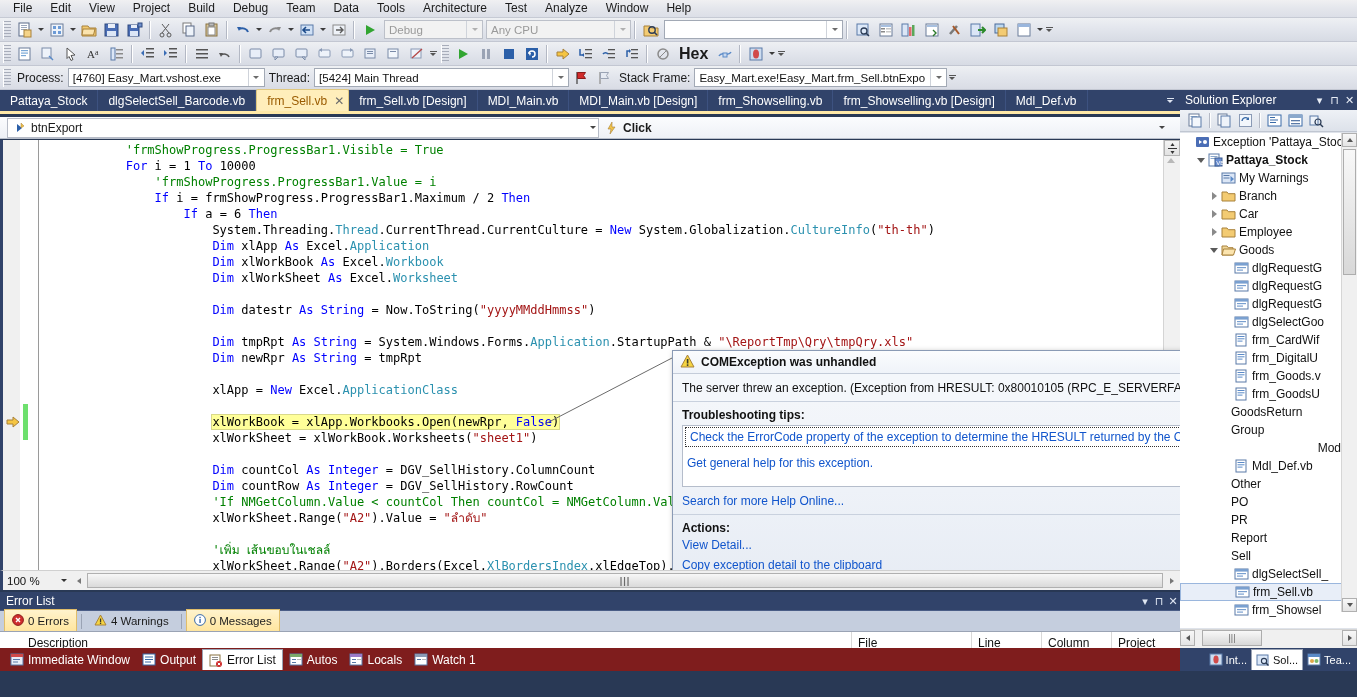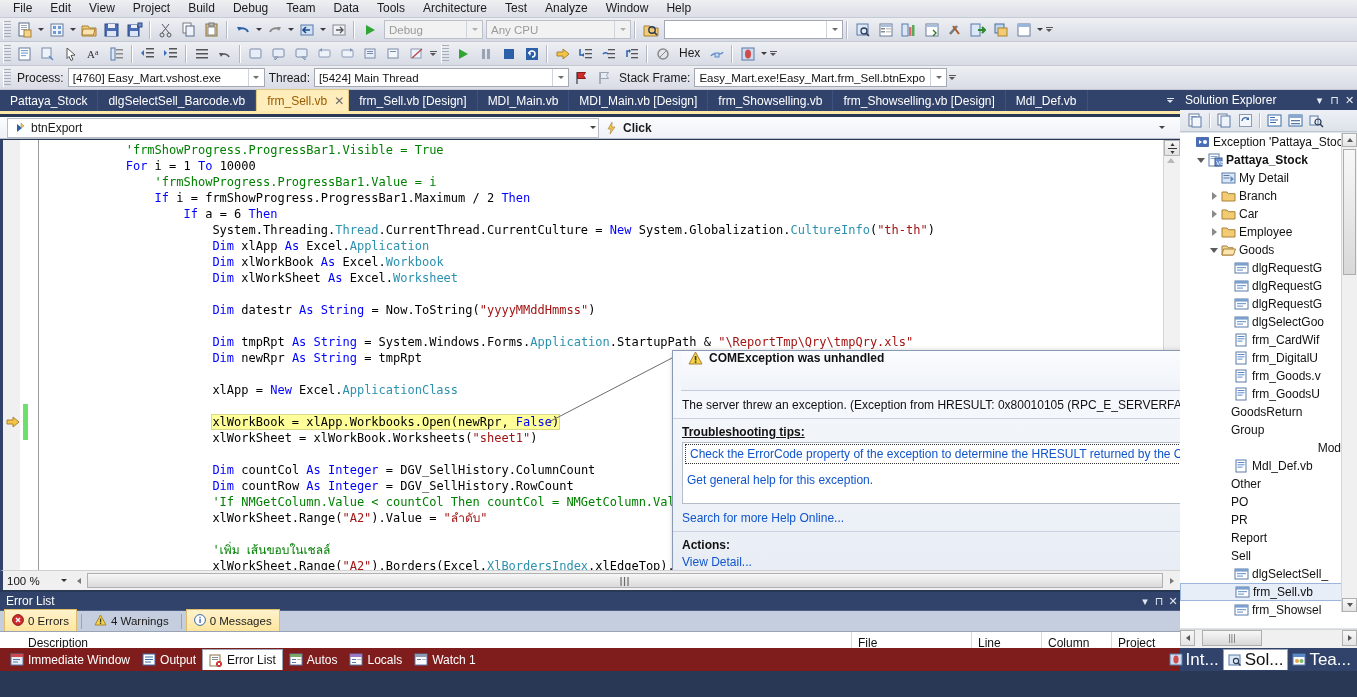--- a/index.html
+++ b/index.html
@@ -47,21 +47,21 @@
   .caret i{display:block;width:0;height:0;border-left:3px solid transparent;border-right:3px solid transparent;border-top:3px solid #3b3b3b;}
   .combo{
     height:19px;background:#fff;border:1px solid #a2a9b5;
     display:flex;align-items:center;font-size:11.5px;color:#7a7a7a;
     padding-left:4px;box-sizing:border-box;flex:none;position:relative;
   }
   .combo.dis{background:#f2f2f2;color:#9a9a9a;border-color:#bcc0c9;}
   .combo .cbar{position:absolute;right:0;top:0;bottom:0;width:15px;display:flex;align-items:center;justify-content:center;border-left:1px solid #cfd3da;}
   .combo .cbar i{width:0;height:0;border-left:3px solid transparent;border-right:3px solid transparent;border-top:3px solid #6b6b6b;}
   .combo.dis .cbar i{border-top-color:#b0b0b0;}
-  .tbtxt{font-size:12px;color:#1b1b1b;padding:4px 5px;line-height:21px;flex:none;}
+  .tbtxt{font-size:16px;color:#1b1b1b;padding:4px 5px;line-height:21px;flex:none;font-weight:bold;}
   .dbl-caret{width:10px;height:20px;display:flex;flex-direction:column;align-items:center;justify-content:center;gap:1px;flex:none;}
   .dbl-caret i{display:block;width:7px;height:1px;background:#555;}
   .dbl-caret b{display:block;width:0;height:0;border-left:3px solid transparent;border-right:3px solid transparent;border-top:3px solid #555;}
 
   
   .lbl{font-size:12px;color:#1b1b1b;padding:0 4px;line-height:20px;white-space:nowrap;flex:none;}
 
   
   .tabstrip{
     position:absolute;left:0;top:90px;width:1180px;height:24px;
@@ -163,21 +163,21 @@
   .errgrid{height:18px;background:#fff;position:relative;border-top:1px solid #9aa3b4;overflow:hidden;}
   .errgrid .gh{position:absolute;top:0;height:18px;font-size:12px;color:#111;border-right:1px solid #d8d8d8;padding-left:6px;box-sizing:border-box;line-height:22px;}
 
   
   .dock{position:absolute;left:0;top:648px;width:1180px;height:23px;background:#7f1d1d;display:flex;align-items:center;padding-left:4px;box-sizing:border-box;}
   .dtab{height:19px;display:flex;align-items:center;gap:4px;padding:0 6px;color:#fff;font-size:12px;white-space:nowrap;}
   .dtab.active{background:#ffffff;color:#111;border:1px solid #9aa3b4;border-bottom:none;box-sizing:border-box;height:21px;}
 
   
   .rdock{position:absolute;right:0;top:648px;width:177px;height:23px;background:#31436a;display:flex;align-items:center;justify-content:flex-end;padding-right:2px;box-sizing:border-box;}
-  .rtab{height:19px;display:flex;align-items:center;gap:3px;padding:0 4px;color:#fff;font-size:17px;}
+  .rtab{height:19px;display:flex;align-items:center;gap:3px;padding:0 4px;color:#fff;font-size:11px;}
   .rtab.active{background:#fff;color:#111;height:21px;border:1px solid #9aa3b4;border-bottom:none;box-sizing:border-box;}
 
   
   .status{position:absolute;left:0;bottom:0;width:1357px;height:26px;background:#2d3e62;
     display:flex;align-items:center;color:#fff;font-size:12px;box-sizing:border-box;padding-left:6px;}
   .status .ln{position:absolute;left:1003px;}
   .status .col{position:absolute;left:1088px;}
   .status .ch{position:absolute;left:1173px;}
   .status .ins{position:absolute;left:1322px;}
 
@@ -199,27 +199,27 @@
   .sol-vthumb{position:absolute;left:1px;right:1px;background:linear-gradient(to bottom,#f8f8f8,#d8d8d8);border:1px solid #adadad;box-sizing:border-box;}
   .sol-hsb{position:absolute;left:0;right:0;bottom:0;height:18px;background:#f0f0f0;border-top:1px solid #d6d6d6;}
 
   
   .excdlg{
     position:absolute;left:672px;top:350px;width:584px;height:234px;
     background:linear-gradient(to bottom,#f6f8fb 0%,#eef2f8 60%,#e7ecf4 100%);
     border:1px solid #8a9ab5;box-shadow:2px 2px 6px rgba(0,0,0,.35);
     box-sizing:border-box;font-size:12px;color:#111;
   }
-  .exc-title{height:40px;display:flex;padding:0 4px 0 7px;
+  .exc-title{height:23px;display:flex;align-items:center;padding:0 4px 0 7px;
     background:linear-gradient(to bottom,#fbfcfe,#eff3f9);
-    border-bottom:1px solid #c4ccd9;box-sizing:border-box;font-weight:bold;margin-left:8px;}
+    border-bottom:1px solid #c4ccd9;box-sizing:border-box;font-weight:bold;}
   .exc-title .tx{margin-left:6px;}
   .exc-title .cl{margin-left:auto;width:18px;text-align:center;color:#333;font-size:13px;}
   .exc-msg{height:28px;display:flex;align-items:center;padding:0 9px;border-bottom:1px solid #c9d1de;box-sizing:border-box;background:#f4f7fb;}
-  .exc-sec{padding:6px 9px 0 9px;font-weight:bold;text-decoration:underline;}
+  .exc-sec{padding:6px 9px 0 9px;font-weight:bold;}
   .exc-list{
     margin:3px 9px 0 9px;height:62px;background:#fff;border:1px solid #b5bdcb;
     position:relative;box-sizing:border-box;overflow:hidden;
   }
   .exc-link{color:#1155cc;padding:2px 4px;font-size:12px;white-space:nowrap;}
   .exc-link.focus{border:1px dotted #333;margin:1px 2px;}
   .lst-vsb{position:absolute;right:0;top:0;bottom:0;width:15px;background:#f0f0f0;border-left:1px solid #d4d4d4;}
   .lst-arr{height:14px;display:flex;align-items:center;justify-content:center;background:linear-gradient(to bottom,#f8f8f8,#e4e4e4);border:1px solid #b0b0b0;box-sizing:border-box;}
   .lst-arr i{width:0;height:0;}
   .lst-arr.up i{border-left:3px solid transparent;border-right:3px solid transparent;border-bottom:4px solid #555;}
@@ -1083,21 +1083,21 @@
             <i></i>
           </span>
           <span class="tico">
             <svg width="15" height="14">
               <rect x="1" y="2" width="13" height="10" fill="#dbe6f6" stroke="#5a7aa8"></rect>
               <rect x="2.5" y="4" width="6" height="1" fill="#5a7aa8"></rect>
               <rect x="2.5" y="6.5" width="6" height="1" fill="#5a7aa8"></rect>
               <path d="M9.5 5l3.5 3-3.5 3z" fill="#5a8ac8"></path>
             </svg>
           </span>
-          <span>My Detail</span>
+          <span>My Warnings</span>
         </div>
         <div class="tn" style="padding-left: 28px;">
           <span class="tw col">
             <i></i>
           </span>
           <span class="tico">
             <svg width="15" height="14">
               <path d="M1 3h5l1.3 1.7H14V12H1z" fill="#f3cb72" stroke="#a8813a"></path>
             </svg>
           </span>

